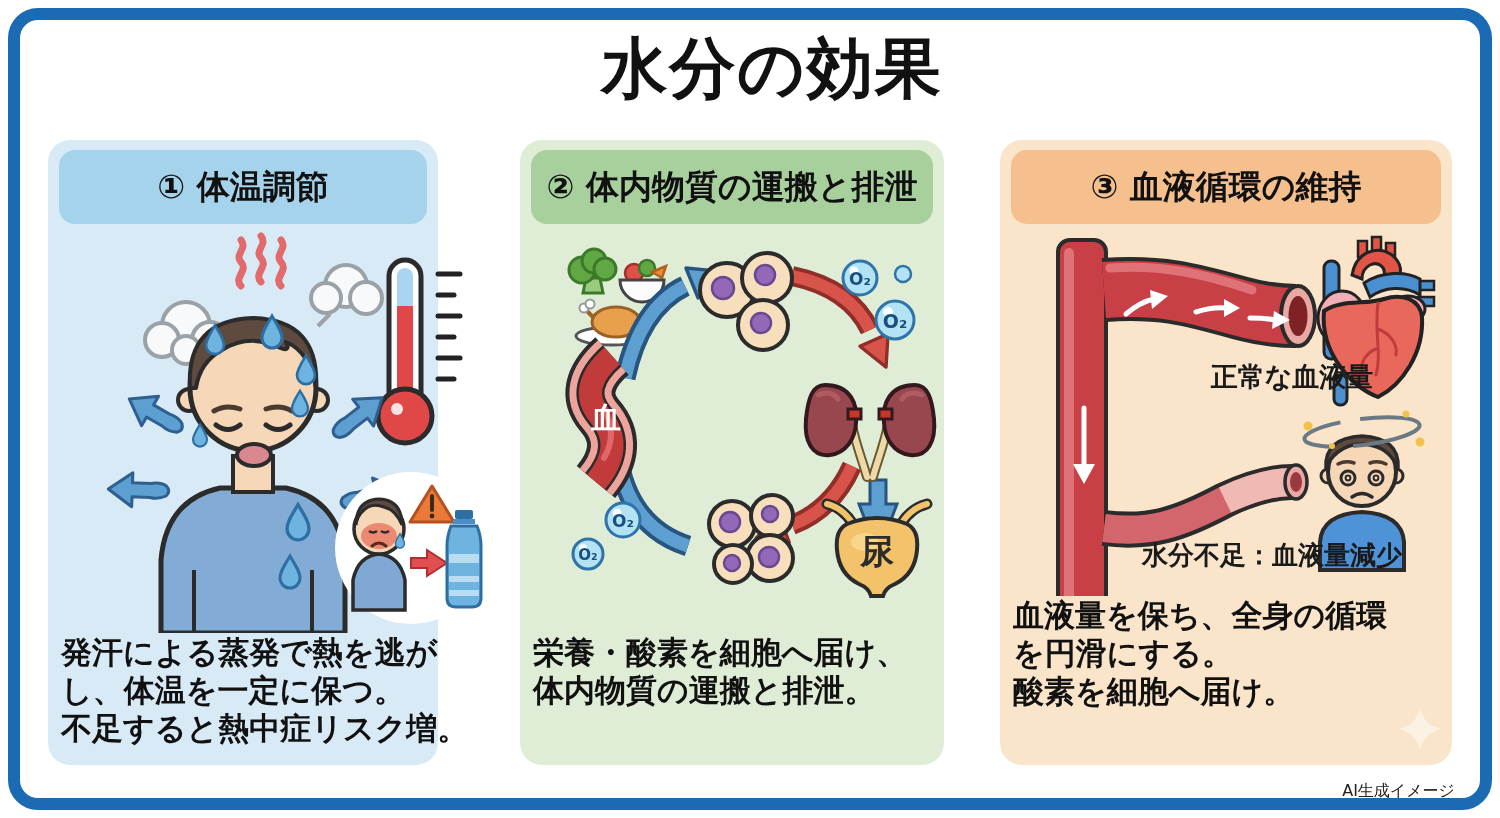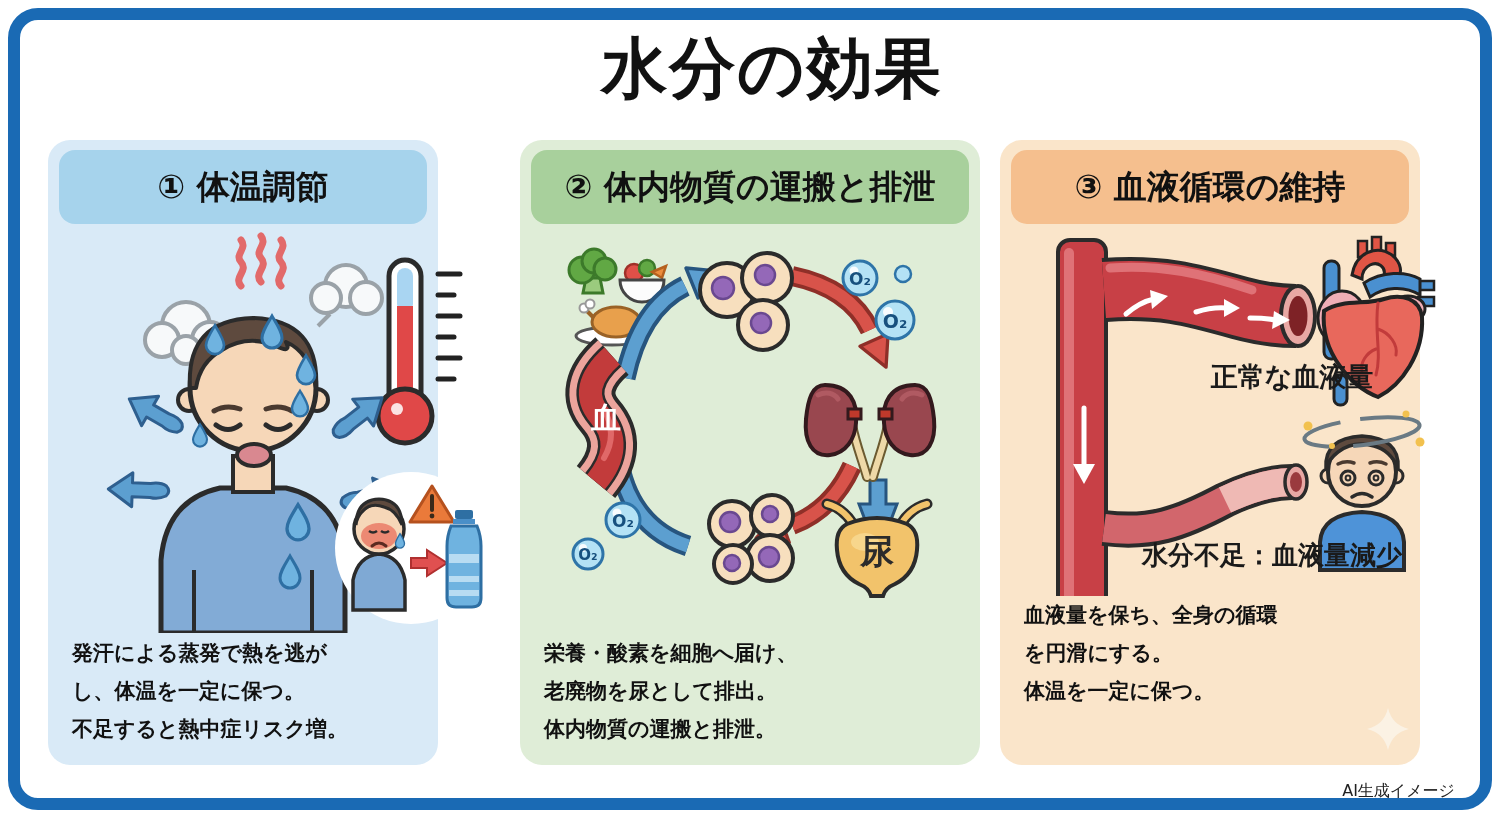--- a/index.html
+++ b/index.html
@@ -2,32 +2,32 @@
 <html><head>
 <meta charset="utf-8">
 <style>
   html,body{margin:0;padding:0;background:#ffffff;font-family:"DejaVu Sans","Liberation Sans",sans-serif;}
   .canvas{position:relative;width:1500px;height:818px;background:#ffffff;overflow:hidden;}
   .frame{position:absolute;inset:8px;border:12px solid #1A6AB4;border-radius:30px;pointer-events:none;}
   .title{position:absolute;top:24px;left:0;right:0;margin:0;text-align:center;
          font-size:66px;font-weight:900;color:#111;letter-spacing:2px;padding-left:44px;}
   .panel{position:absolute;top:140px;height:625px;border-radius:22px;}
   .panel-1{left:48px;width:390px;background:#D9EAF7;}
-  .panel-2{left:520px;width:460px;background:#DFEDD7;}
-  .panel-3{left:1000px;width:420px;background:#FAE5CA;}
+  .panel-2{left:520px;width:424px;background:#DFEDD7;}
+  .panel-3{left:1000px;width:452px;background:#FAE5CA;}
   .panel-header{position:absolute;top:10px;left:11px;right:11px;height:74px;border-radius:16px;
          display:flex;align-items:center;justify-content:center;
          font-size:33px;font-weight:800;color:#111;}
   .panel-1 .panel-header{background:#A6D3EC;}
   .panel-2 .panel-header{background:#A8D09C;}
   .panel-3 .panel-header{background:#F5BF8E;}
   .illus{position:absolute;left:0;top:88px;display:block;}
-  .panel-text{position:absolute;left:24px;right:8px;font-size:21px;font-weight:800;
+  .panel-text{position:absolute;left:13px;right:8px;font-size:31px;font-weight:800;
          color:#111;line-height:38px;white-space:nowrap;}
-  .panel-1 .panel-text,.panel-2 .panel-text{top:494px;}
+  .panel-1 .panel-text,.panel-2 .panel-text{top:494px;font-family:Liberation Serif, serif;}
   .panel-3 .panel-text{top:456px;}
   .credit{position:absolute;right:45px;bottom:16px;font-size:16px;color:#222;}
   .sparkle3{position:absolute;right:10px;bottom:14px;}
 </style>
 </head>
 <body>
 
 <div class="canvas">
   <div class="frame"></div>
   <h1 class="title">水分の効果</h1>
@@ -262,21 +262,20 @@
           <path d="M -12 64 Q 18 28 -8 -2 Q -32 -30 4 -62" stroke="#2B2B2B" stroke-width="28" fill="none"></path>
           <path d="M -12 64 Q 18 28 -8 -2 Q -32 -30 4 -62" stroke="#C23B3B" stroke-width="23" fill="none"></path>
           <path d="M -4 40 Q 10 16 -4 -8" stroke="#E06868" stroke-width="6" fill="none" stroke-linecap="round"></path>
         </g>
         <text x="86" y="200" font-size="30" font-weight="bold" fill="#FFFFFF" text-anchor="middle">血</text>
       </g>
     </svg>
 
     <div class="panel-text">
       <div>栄養・酸素を細胞へ届け、</div>
-      <div>老廃物を尿として排出。</div>
       <div>体内物質の運搬と排泄。</div>
     </div>
   </section>
 
   <section class="panel panel-3">
     <div class="panel-header">③ 血液循環の維持</div>
 
     <svg class="illus" width="452" height="368" viewBox="0 0 452 368">
 
       <g>
@@ -357,21 +356,21 @@
           <circle cx="-30" cy="-44" r="3" fill="#F2C14E"></circle>
         </g>
       </g>
 
       <text x="272" y="336" font-size="26" font-weight="bold" fill="#1A1A1A" text-anchor="middle">水分不足：血液量減少</text>
     </svg>
 
     <div class="panel-text">
       <div>血液量を保ち、全身の循環</div>
       <div>を円滑にする。</div>
-      <div>体温を一定に保つ。</div>
+      <div>酸素を細胞へ届け。</div>
     </div>
 
     <svg class="sparkle3" width="44" height="44" viewBox="0 0 44 44">
       <path d="M22 1 Q26 18 43 22 Q26 26 22 43 Q18 26 1 22 Q18 18 22 1 Z" fill="#FBF2E4"></path>
     </svg>
   </section>
 
   <div class="credit">AI生成イメージ</div>
 </div>
 

